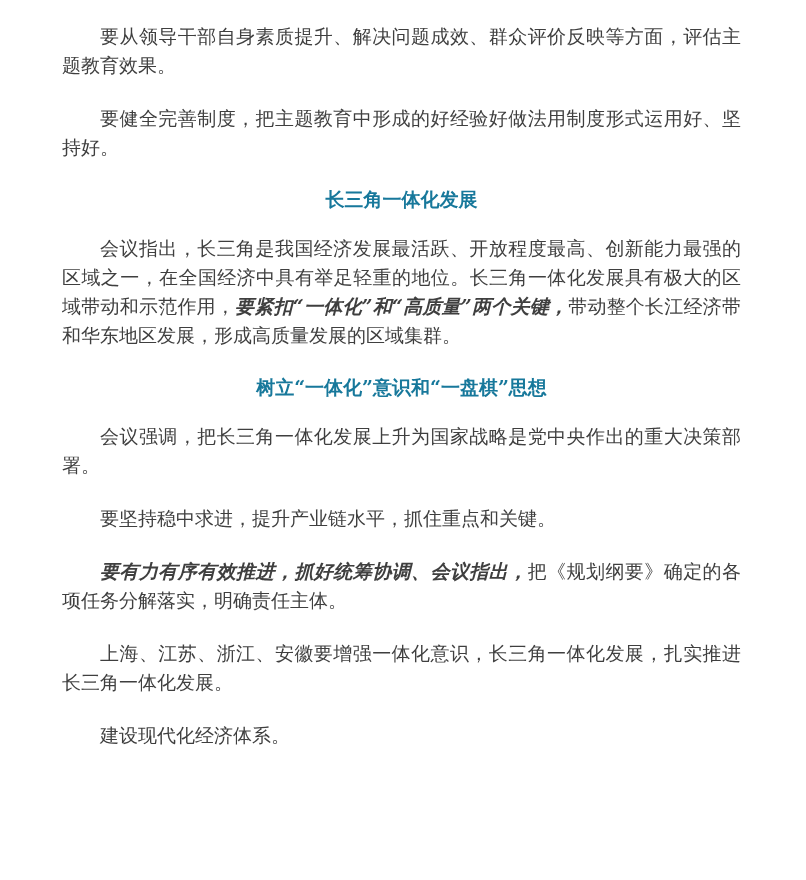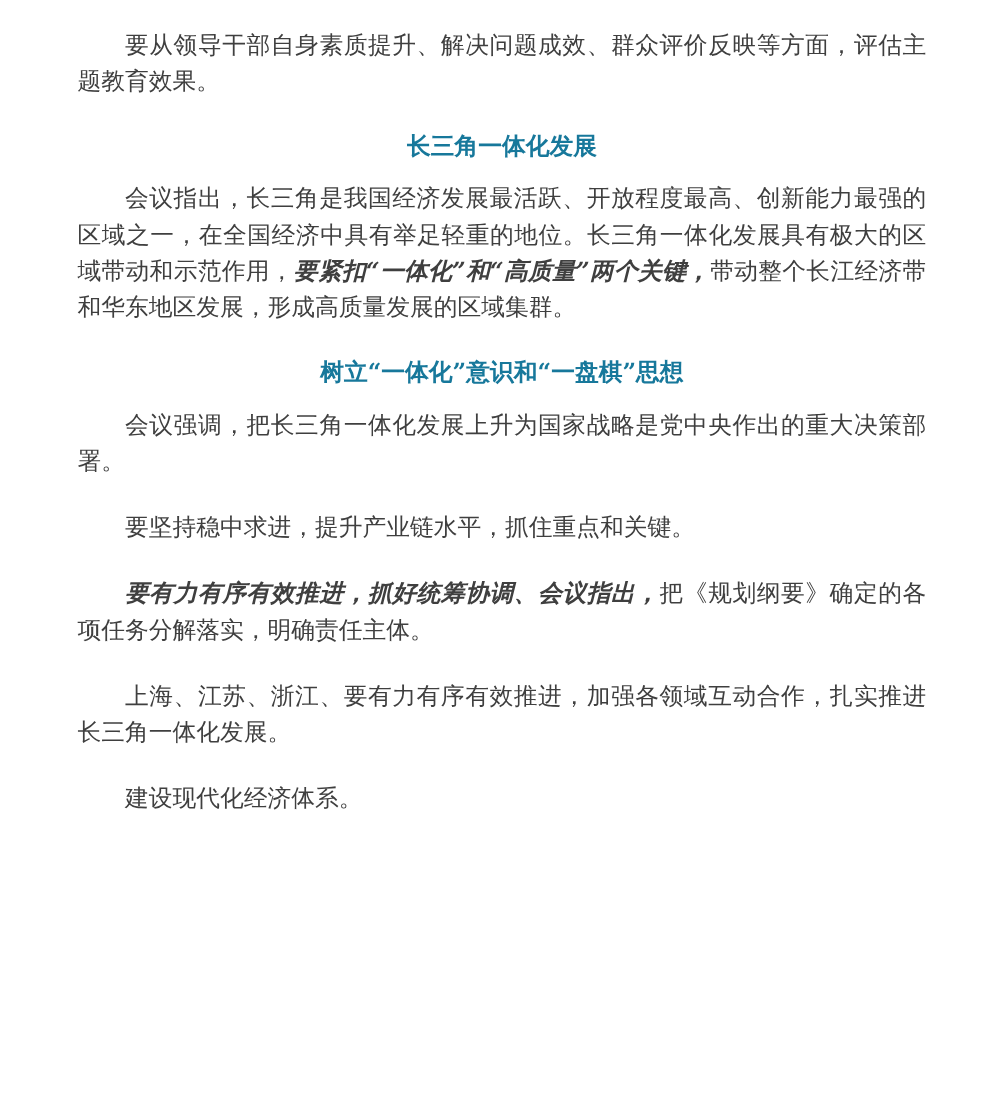--- a/index.html
+++ b/index.html
@@ -30,43 +30,44 @@
     line-height: 29px;
     margin: 0 0 24px 0;
     text-indent: 2em;
     text-align: justify;
     letter-spacing: 0;
     color: var(--text-color);
   }
   p.para .run { font-weight: normal; }
   p.para .run.bold { font-weight: 700; font-style: italic; }
   .heading {
-    margin: 15px 0;
+    margin: 22px 0;
     text-align: center;
     text-indent: 0;
   }
   .heading .heading-line {
     font-size: 19px;
     line-height: 26px;
     font-weight: 700;
     color: var(--heading-color);
   }
 </style>
 </head>
 <body>
 
 <div class="page">
   <div class="doc-body">
       <p class="para"><span class="run">要从领导干部自身素质提升、解决问题成效、群众评价反映等方面，评估主题教育效果。</span></p>
+      <p class="para"><span class="run">要健全完善制度，把主题教育中形成的好经验好做法用制度形式运用好、坚持好。</span></p>
       <div class="heading">
         <div class="heading-line">长三角一体化发展</div>
       </div>
       <p class="para"><span class="run">会议指出，长三角是我国经济发展最活跃、开放程度最高、创新能力最强的区域之一，在全国经济中具有举足轻重的地位。长三角一体化发展具有极大的区域带动和示范作用，</span><span class="run bold">要紧扣“一体化”和“高质量”两个关键，</span><span class="run">带动整个长江经济带和华东地区发展，形成高质量发展的区域集群。</span></p>
       <div class="heading">
         <div class="heading-line">树立“一体化”意识和“一盘棋”思想</div>
       </div>
       <p class="para"><span class="run">会议强调，把长三角一体化发展上升为国家战略是党中央作出的重大决策部署。</span></p>
       <p class="para"><span class="run">要坚持稳中求进，提升产业链水平，抓住重点和关键。</span></p>
       <p class="para"><span class="run bold">要有力有序有效推进，抓好统筹协调、会议指出，</span><span class="run">把《规划纲要》确定的各项任务分解落实，明确责任主体。</span></p>
-      <p class="para"><span class="run">上海、江苏、浙江、要有力有序有效推进，加强各领域互动合作，扎实推进长三角一体化发展。</span></p>
+      <p class="para"><span class="run">上海、江苏、浙江、安徽要增强一体化意识，长三角一体化发展，扎实推进长三角一体化发展。</span></p>
       <p class="para"><span class="run">建设现代化经济体系。</span></p>
     </div>
 </div>
 
 </body></html>

